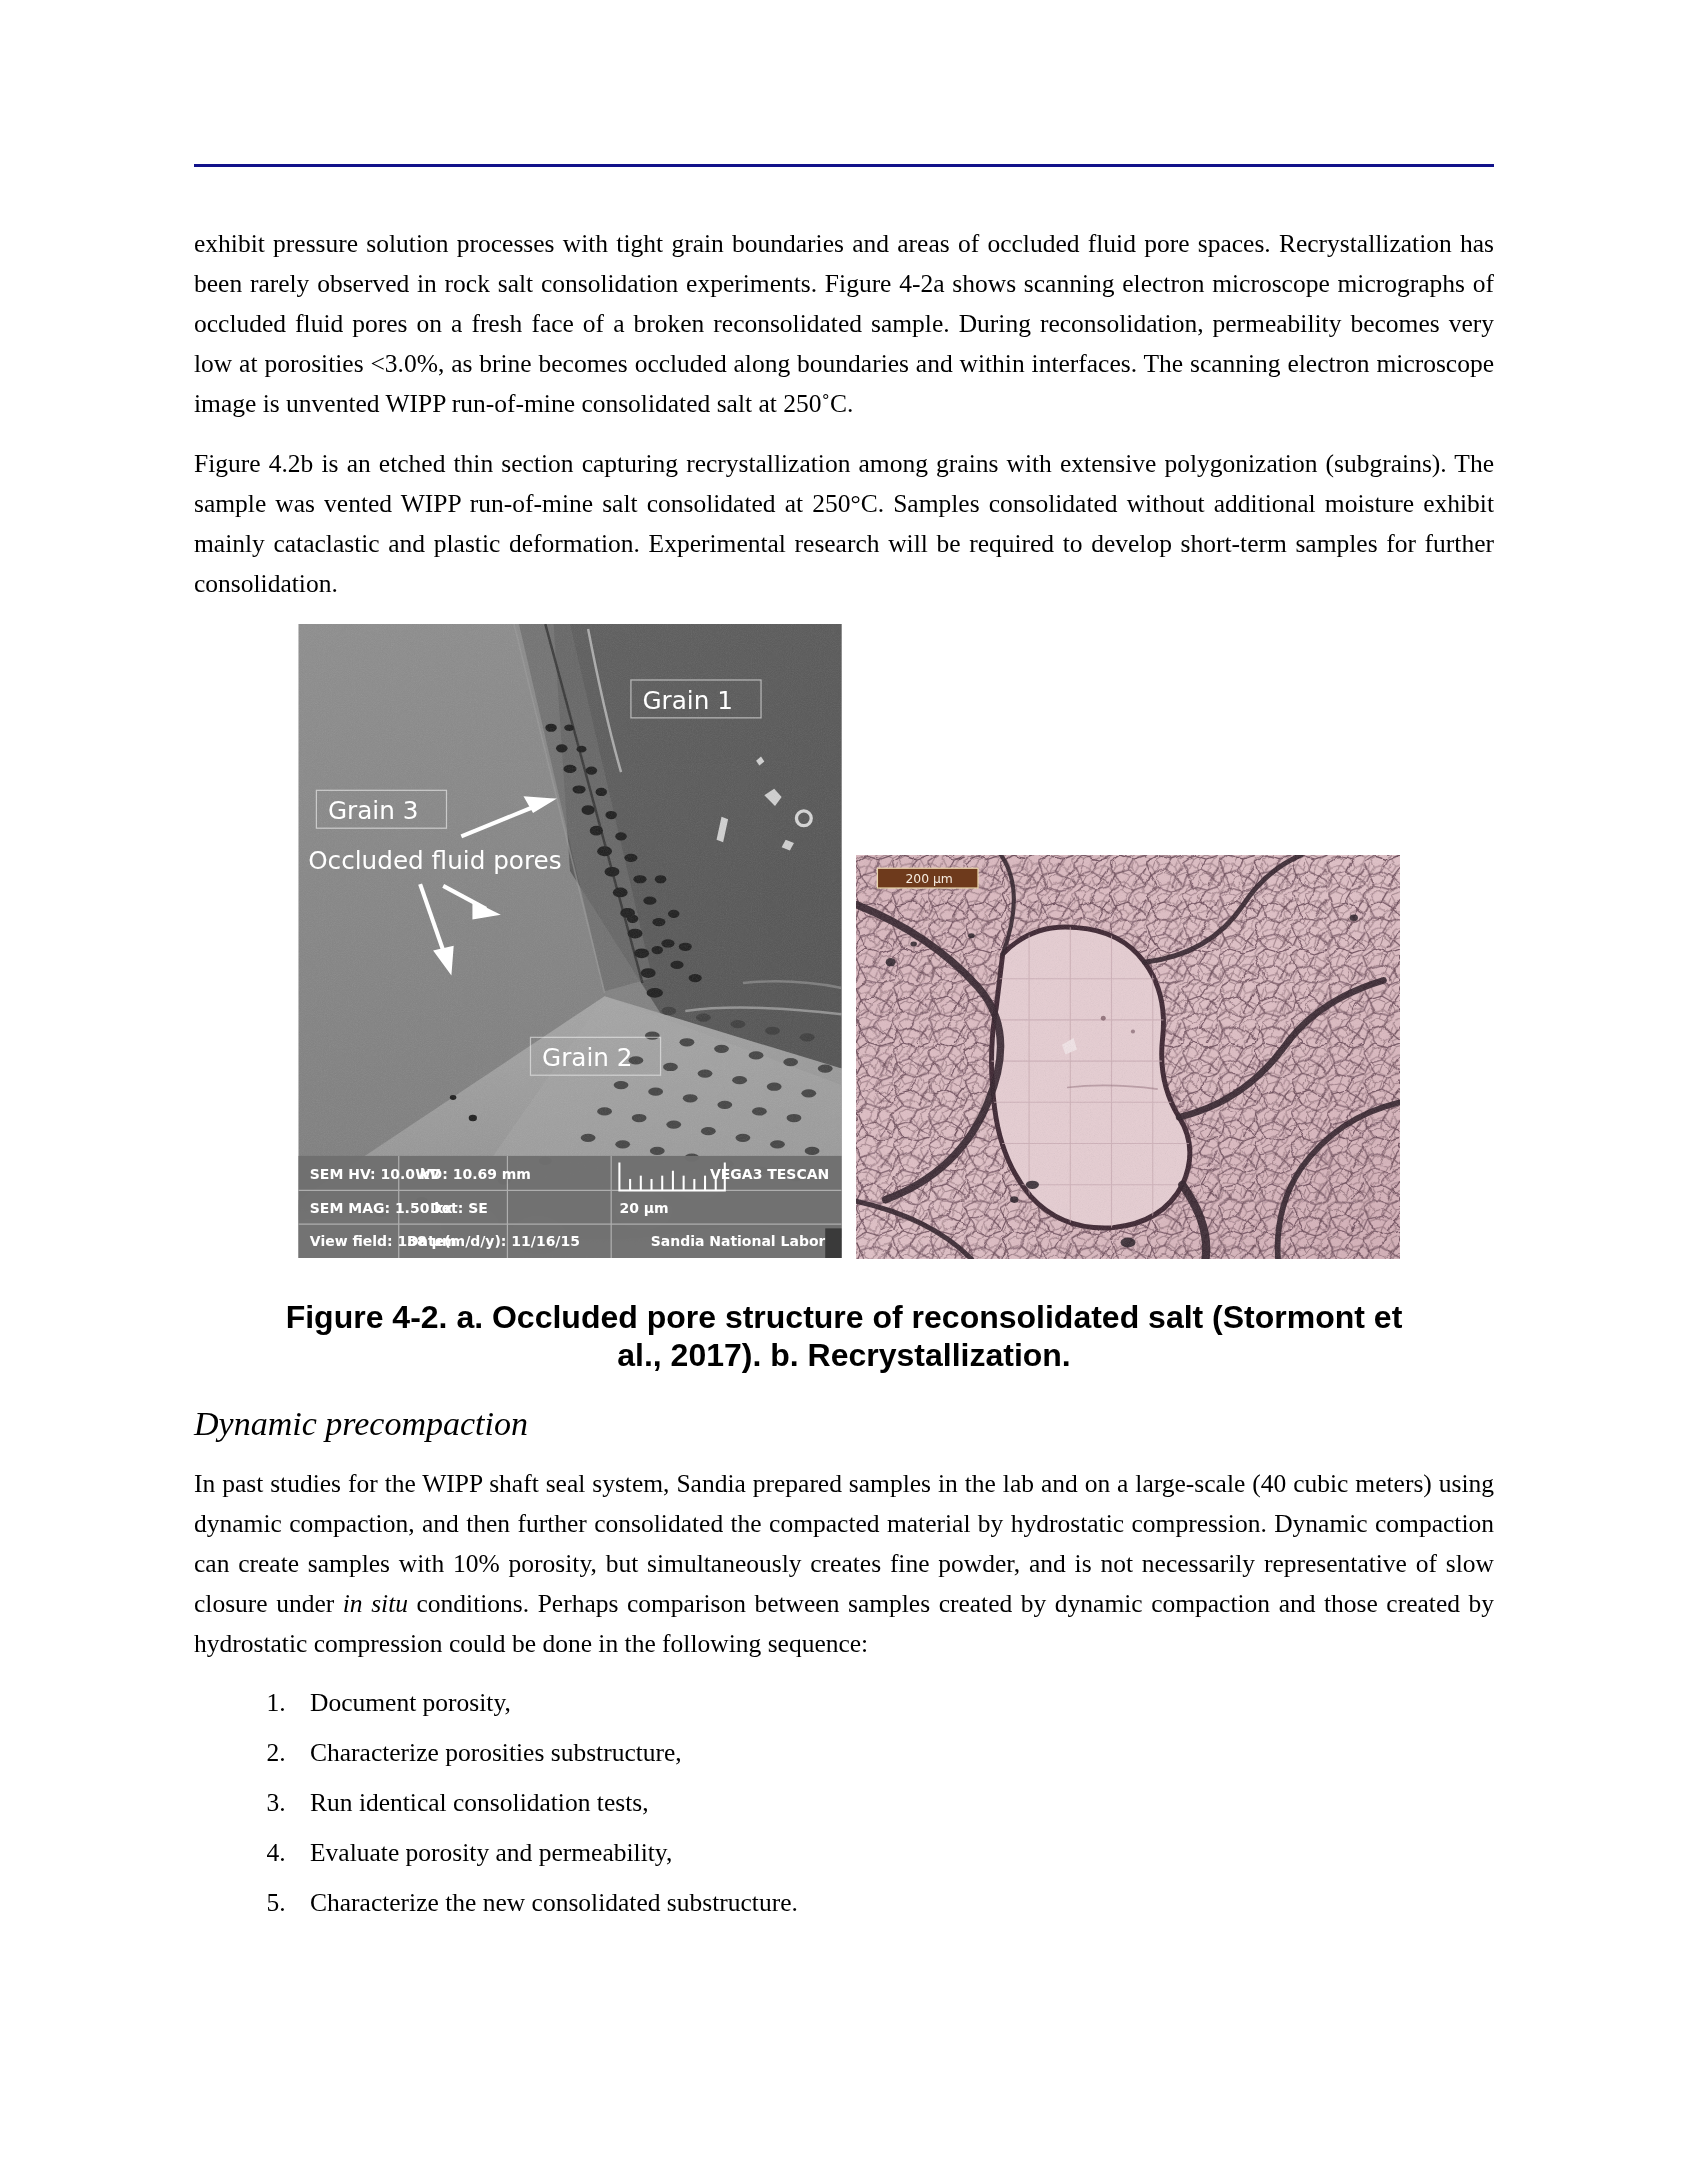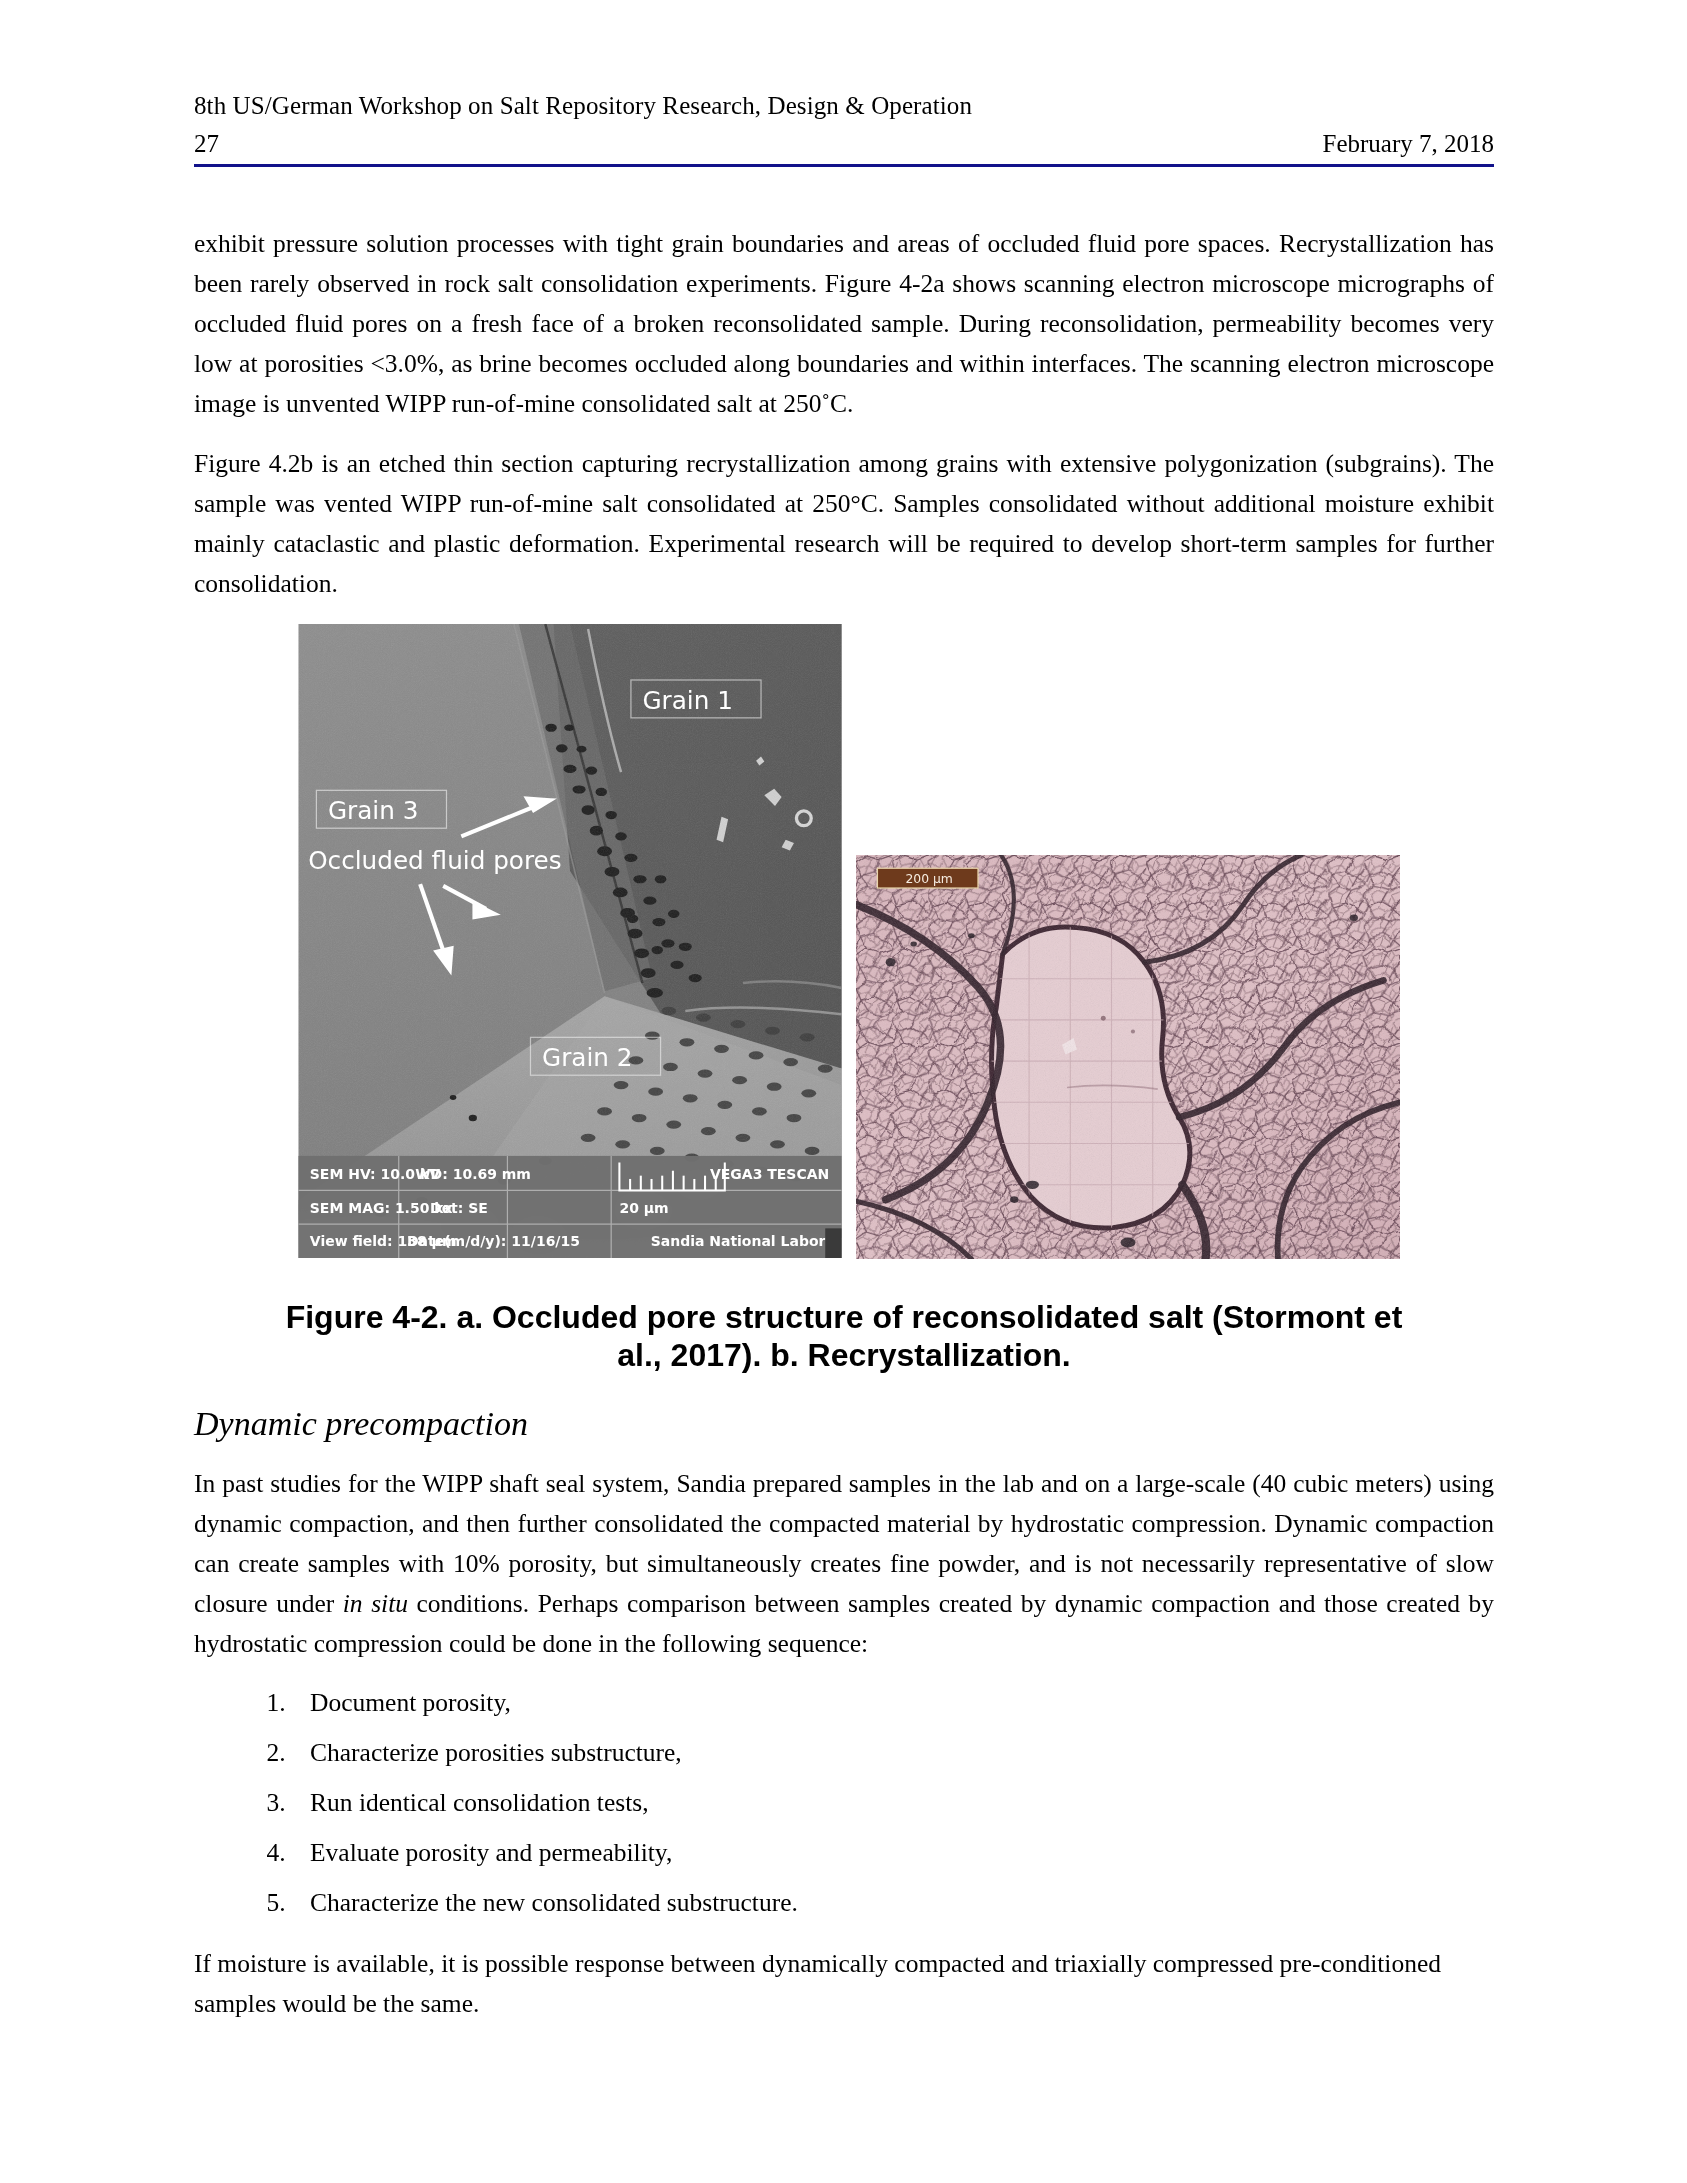--- a/index.html
+++ b/index.html
@@ -116,27 +116,20 @@
     margin: 12px;
   }
 
   svg { display: block; }
 </style>
 </head>
 <body>
 
 <div class="page">
 
-  <div class="header">
-    <div class="header-title">8th US/German Workshop on Salt Repository Research, Design &amp; Operation</div>
-    <div class="header-row2">
-      <span>27</span>
-      <span>February 7, 2018</span>
-    </div>
-  </div>
   <div class="header-rule"></div>
 
   <div class="content">
 
     <p class="body">exhibit pressure solution processes with tight grain boundaries and areas of occluded fluid pore spaces. Recrystallization has been rarely observed in rock salt consolidation experiments. Figure 4-2a shows scanning electron microscope micrographs of occluded fluid pores on a fresh face of a broken reconsolidated sample. During reconsolidation, permeability becomes very low at porosities &lt;3.0%, as brine becomes occluded along boundaries and within interfaces. The scanning electron microscope image is unvented WIPP run-of-mine consolidated salt at 250˚C.</p>
 
     <p class="body">Figure 4.2b is an etched thin section capturing recrystallization among grains with extensive polygonization (subgrains). The sample was vented WIPP run-of-mine salt consolidated at 250°C. Samples consolidated without additional moisture exhibit mainly cataclastic and plastic deformation. Experimental research will be required to develop short-term samples for further consolidation.</p>
 
     <div class="figure-block">
 
@@ -477,16 +470,15 @@
     <p class="body"><span>In past studies for the WIPP shaft seal system, Sandia prepared samples in the lab and on a large-scale (40 cubic meters) using dynamic compaction, and then further consolidated the compacted material by hydrostatic compression. Dynamic compaction can create samples with 10% porosity, but simultaneously creates fine powder, and is not necessarily representative of slow closure under </span><span class="ital">in situ</span><span> conditions. Perhaps comparison between samples created by dynamic compaction and those created by hydrostatic compression could be done in the following sequence:</span></p>
 
     <ol class="steps">
       <li>Document porosity,</li>
       <li>Characterize porosities substructure,</li>
       <li>Run identical consolidation tests,</li>
       <li>Evaluate porosity and permeability,</li>
       <li>Characterize the new consolidated substructure.</li>
     </ol>
 
-    <p class="body nojustify last">If moisture is available, it is possible response between dynamically compacted and triaxially compressed pre-conditioned samples would be the same.</p>
   </div>
 </div>
 
 
 </body></html>

